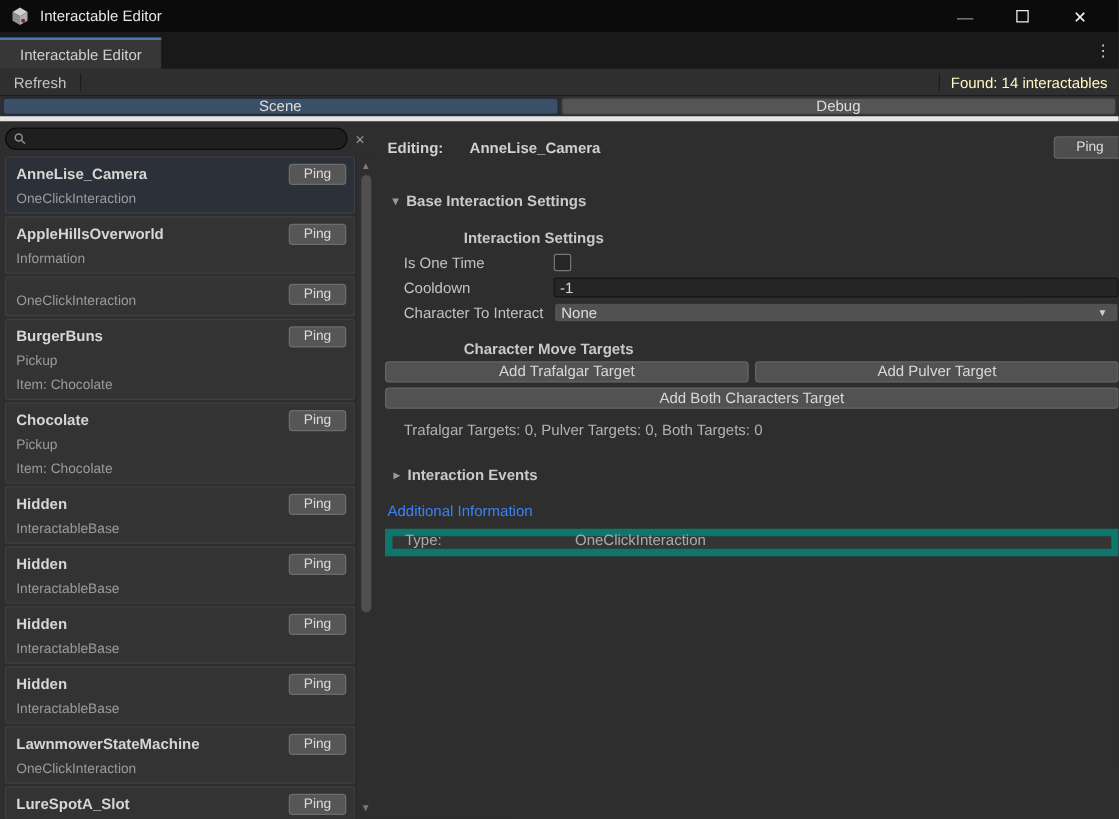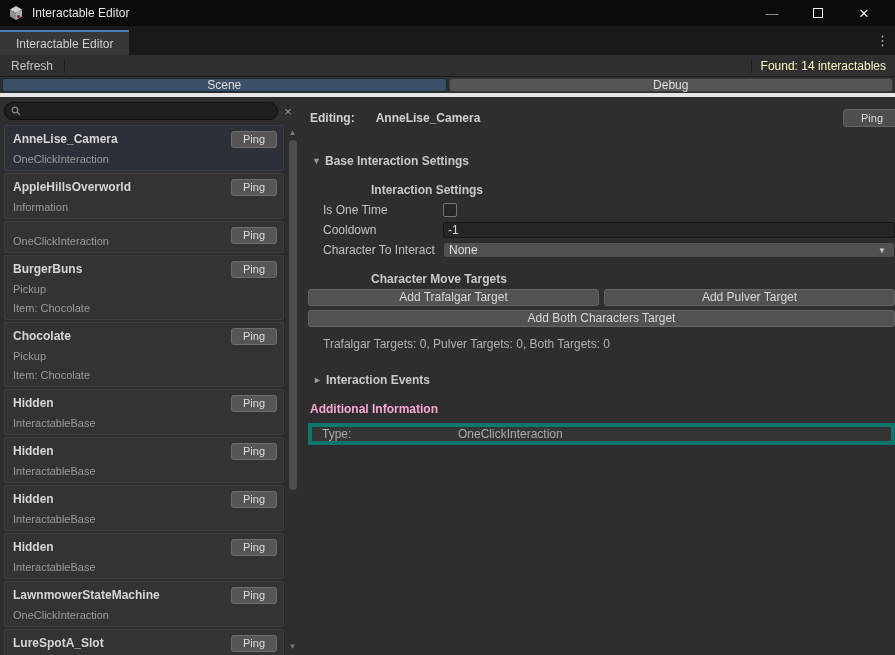--- a/index.html
+++ b/index.html
@@ -109,24 +109,24 @@
   }
   .dropdown .caret { margin-left: auto; color: #cfcfcf; font-size: 8px; padding-right: 3px; }
   .btn-row { display: flex; gap: 5px; margin-left: -15px; margin-top: 2px; }
   .u-btn {
     flex: 1; height: 17px; background: #525252; border: 1px solid #656565; border-radius: 3px;
     color: #d8d8d8; font-size: 12px; line-height: 15px; text-align: center; cursor: default;
   }
   .u-btn.full { margin-left: -15px; margin-top: 4px; display: block; flex: none; }
   .summary { margin-top: 10px; color: #b2b2b2; }
   .fold-events { margin-top: 22px; padding-left: 3px; }
-  .add-info { font-weight: bold; color: #f9a8d4; margin-top: 15px; }
+  .add-info { font-weight: normal; color: #3b82f6; margin-top: 15px; }
   .type-row {
-    margin-top: 7px; margin-left: -2px; height: 22px; background: #353535; border: 4px solid #0f766e;
-    display: flex; align-items: flex-start; padding-left: 10px;
+    margin-top: 7px; margin-left: -2px; height: 22px; background: #353535; border: 6px solid #0f766e;
+    display: flex; align-items: flex-end; padding-left: 10px;
   }
   .type-label { color: #ababab; width: 136px; flex: none; }
   .type-value { color: #ababab; }
 </style>
 </head>
 <body>
 
 <div id="app">
 
   <div class="titlebar">

